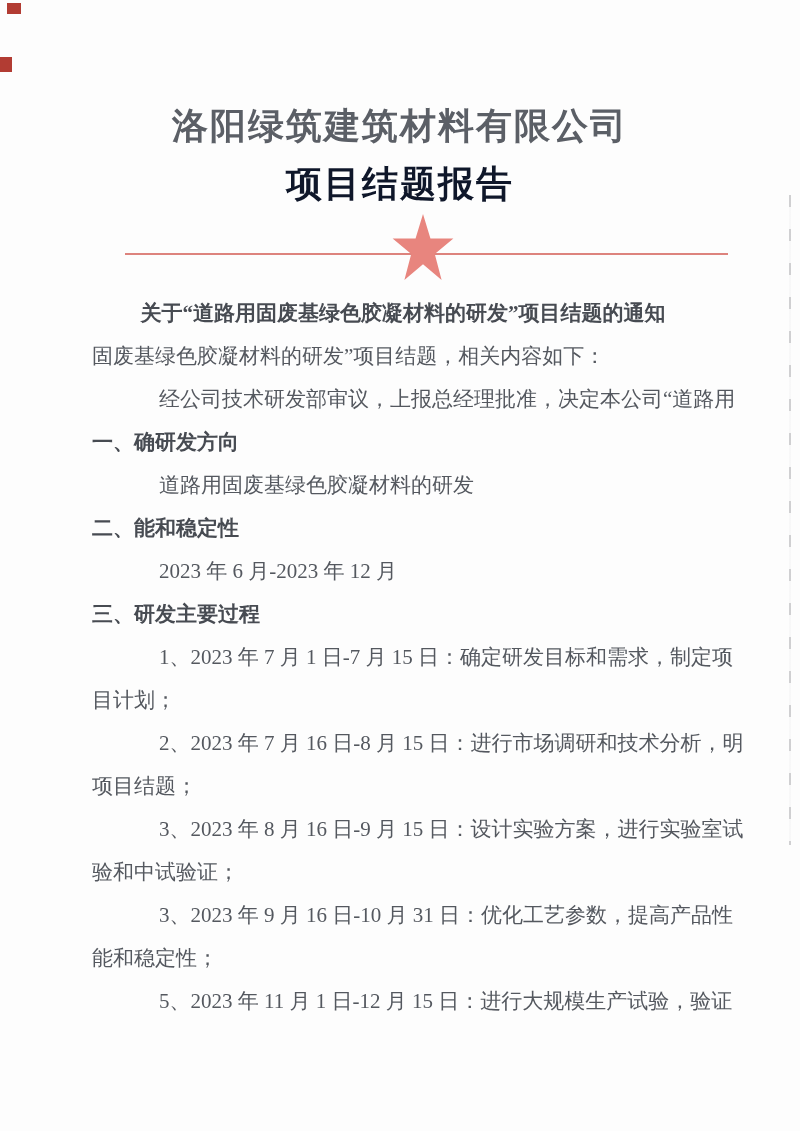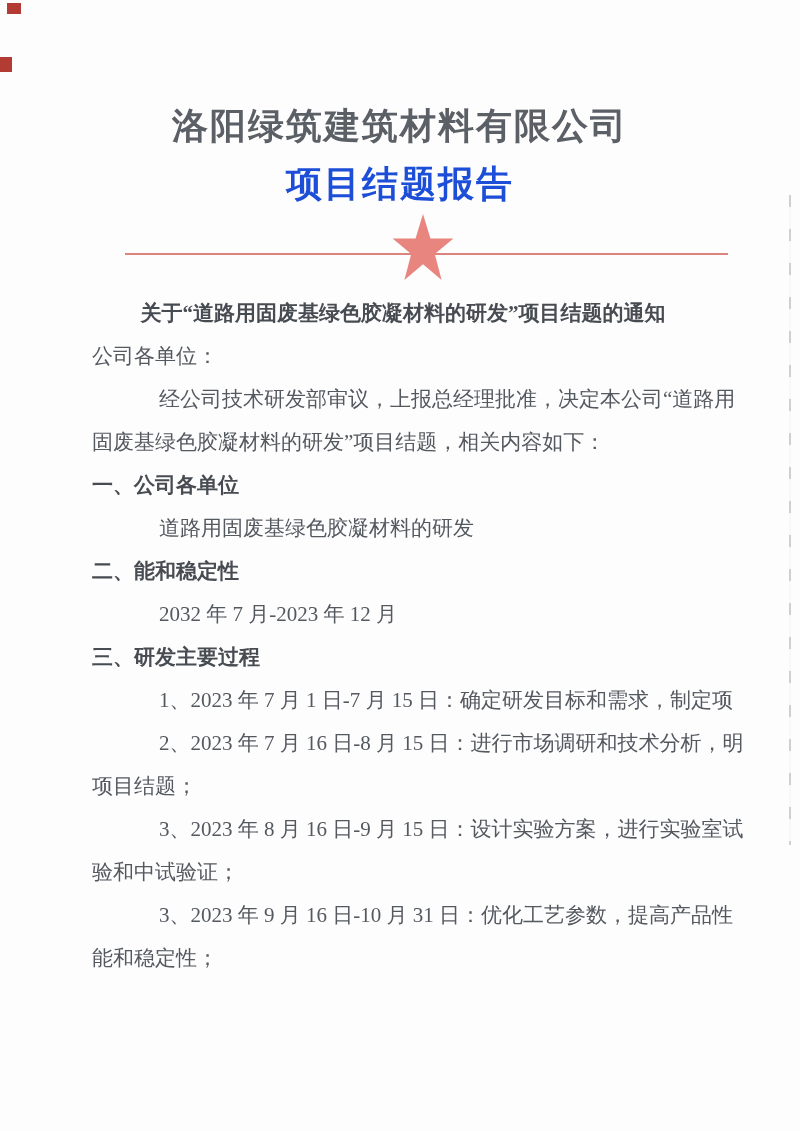--- a/index.html
+++ b/index.html
@@ -17,21 +17,21 @@
     text-align:center;
     font-size:36px; font-weight:bold;
     letter-spacing:2px;
     color:#5b5f66;
   }
   .report-title {
     position:absolute; top:160px; left:0; width:800px;
     text-align:center;
     font-size:36px; font-weight:bold;
     letter-spacing:2px;
-    color:#1d4ed8;
+    color:#0f172a;
   }
 
   .divider-line {
     position:absolute; left:125px; top:253px;
     width:603px; height:2px;
     background:#dd837d;
   }
   .star {
     position:absolute; left:392px; top:214px;
     width:62px; height:68px;
@@ -76,31 +76,32 @@
   <div class="company-title">洛阳绿筑建筑材料有限公司</div>
   <div class="report-title">项目结题报告</div>
 
   <div class="divider-line"></div>
   <svg class="star" viewBox="0 0 100 100" preserveAspectRatio="none">
     <polygon points="50,0 62,36 99,36 69,59 80,97 50,74 20,97 31,59 1,36 38,36" fill="#e8857e"></polygon>
   </svg>
 
   <div class="doc-body">
     <div class="line bold center">关于“道路用固废基绿色胶凝材料的研发”项目结题的通知</div>
-    <div class="line">公司各单位：</div>
+    <div class="line">固废基绿色胶凝材料的研发”项目结题，相关内容如下：</div>
     <div class="line indent">经公司技术研发部审议，上报总经理批准，决定本公司“道路用</div>
-    <div class="line">固废基绿色胶凝材料的研发”项目结题，相关内容如下：</div>
-    <div class="line bold">一、公司各单位</div>
+    <div class="line bold">一、确研发方向</div>
     <div class="line indent">道路用固废基绿色胶凝材料的研发</div>
     <div class="line bold">二、能和稳定性</div>
-    <div class="line indent">2032 年 7 月-2023 年 12 月</div>
+    <div class="line indent">2023 年 6 月-2023 年 12 月</div>
     <div class="line bold">三、研发主要过程</div>
     <div class="line indent">1、2023 年 7 月 1 日-7 月 15 日：确定研发目标和需求，制定项</div>
+    <div class="line">目计划；</div>
     <div class="line indent">2、2023 年 7 月 16 日-8 月 15 日：进行市场调研和技术分析，明</div>
     <div class="line">项目结题；</div>
     <div class="line indent">3、2023 年 8 月 16 日-9 月 15 日：设计实验方案，进行实验室试</div>
     <div class="line">验和中试验证；</div>
     <div class="line indent">3、2023 年 9 月 16 日-10 月 31 日：优化工艺参数，提高产品性</div>
     <div class="line">能和稳定性；</div>
+    <div class="line indent">5、2023 年 11 月 1 日-12 月 15 日：进行大规模生产试验，验证</div>
   </div>
 
   <div class="edge-line"></div>
 </div>
 
 </body></html>

